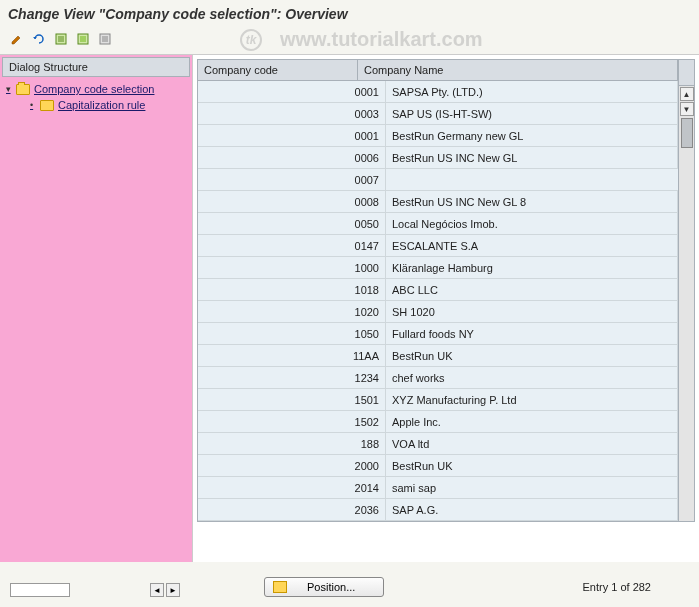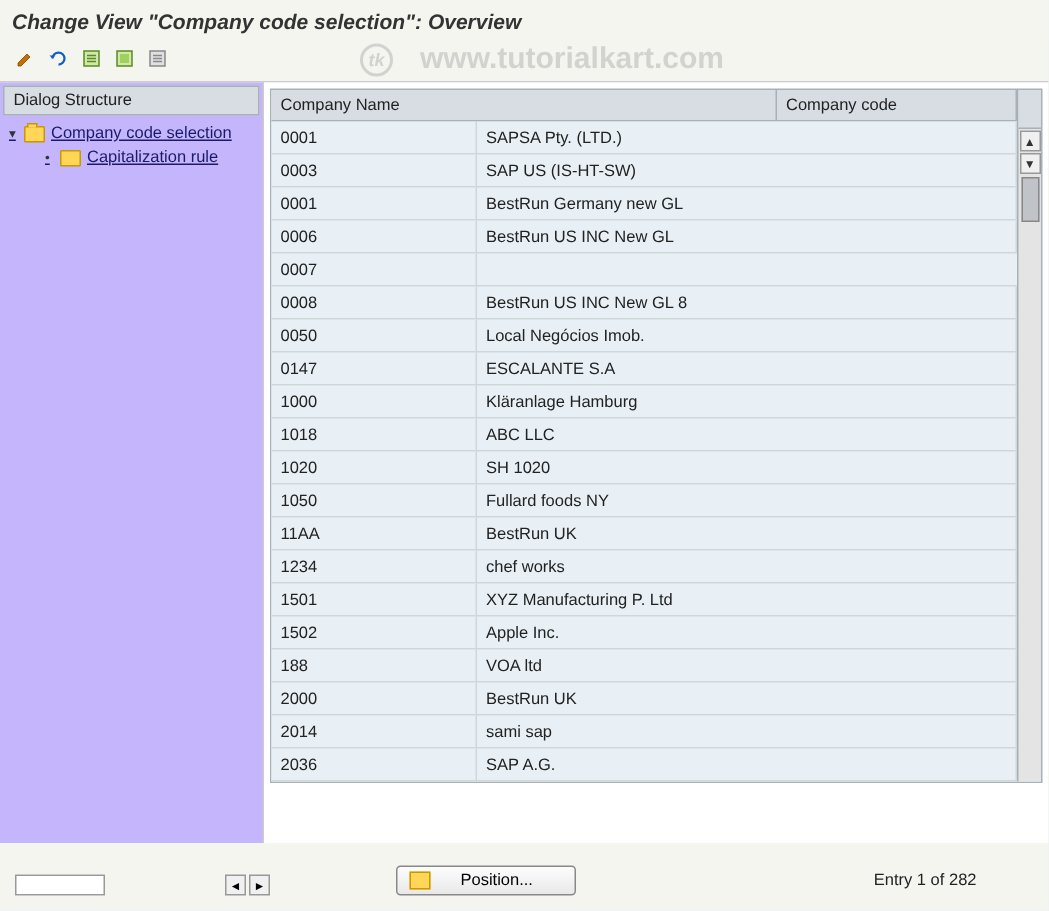--- a/index.html
+++ b/index.html
@@ -58,23 +58,23 @@
       align-items: center;
       justify-content: center;
       cursor: pointer;
       font-size: 12px;
     }
     .content-area {
       display: flex;
       height: calc(100% - 100px);
     }
     .left-pane {
-      width: 176px;
+      width: 193px;
       border-right: 1px solid #ccc;
-      background: #c4b5fd;
+      background: #f9a8d4;
       display: flex;
       flex-direction: column;
     }
     .pane-header {
       background: #d8dde3;
       border: 1px solid #a8b0b8;
       padding: 3px 6px;
       font-size: 11px;
       color: #222;
       margin: 2px;
@@ -156,21 +156,21 @@
       line-height: 22px;
     }
     .cell {
       padding: 0 6px;
       font-size: 11px;
       color: #222;
       border-right: 1px solid #cfd7db;
       overflow: hidden;
       white-space: nowrap;
     }
-    .cell.code { width: 137px; }
+    .cell.code { width: 188px; text-align: right; }
     .cell.name { flex: 1; }
     .scrollbar-col {
       width: 16px;
       background: #e4e4e4;
       border-left: 1px solid #a8b0b8;
       position: relative;
     }
     .sb-btn {
       width: 14px;
       height: 14px;
@@ -313,22 +313,22 @@
         <span>Capitalization rule</span>
       </div>
     </div>
   </div>
 
   <div class="right-pane">
     <div class="table-wrap">
       <div class="table-and-sb">
         <div class="table-main">
           <div class="table-header">
+            <div class="th code">Company code</div>
             <div class="th name">Company Name</div>
-            <div class="th code">Company code</div>
           </div>
           <div class="table-body" id="tbody">
               <div class="row">
                 <div class="cell code">0001</div>
                 <div class="cell name">SAPSA Pty. (LTD.)</div>
               </div>
               <div class="row">
                 <div class="cell code">0003</div>
                 <div class="cell name">SAP US (IS-HT-SW)</div>
               </div>

